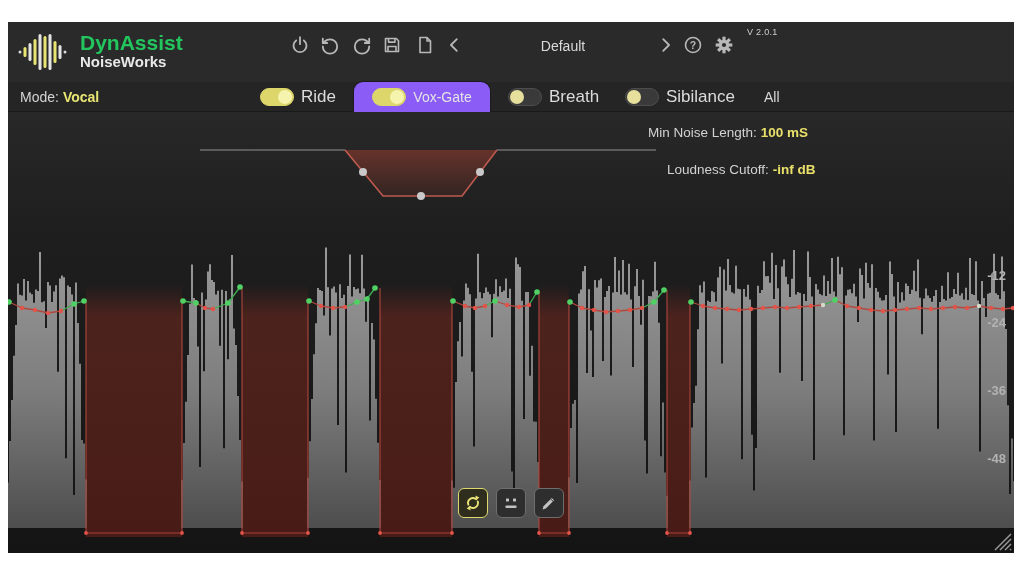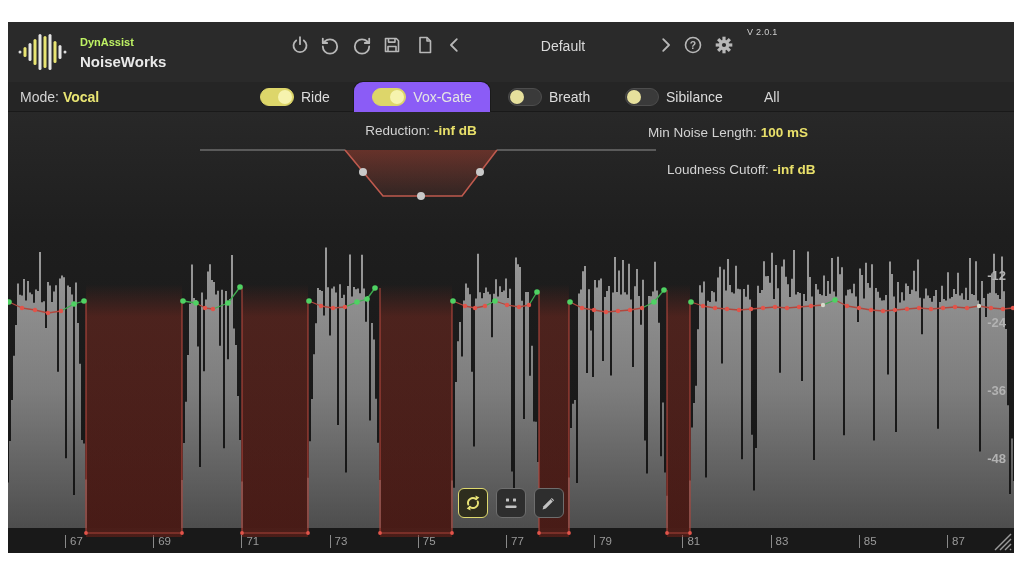--- a/index.html
+++ b/index.html
@@ -4,32 +4,32 @@
 <style>
   html,body{margin:0;padding:0;width:1024px;height:565px;background:#ffffff;
     font-family:"Liberation Sans",sans-serif;-webkit-font-smoothing:antialiased;}
   *{box-sizing:border-box}
   .window{position:absolute;left:8px;top:22px;width:1006px;height:531px;background:#1f1f1f;overflow:hidden}
 
   
   .header{position:absolute;top:0;left:0;width:100%;height:60px;background:#2a2a2a}
   .logo{position:absolute;left:10px;top:10px}
   .titles{position:absolute;left:72px;top:11px;line-height:19px}
-  .app{color:#bef264;font-size:11px;font-weight:700}
+  .app{color:#22c55e;font-size:21px;font-weight:700}
   .co{color:#e9e9e9;font-size:15px;font-weight:700}
   .hicon{position:absolute;top:13px;width:20px;height:20px;color:#b8b8b8;cursor:pointer}
   .hicon svg{display:block}
   .preset{position:absolute;left:505px;top:16px;width:100px;text-align:center;color:#dadada;font-size:14px;cursor:pointer}
   .version{position:absolute;left:739px;top:5px;color:#cfcfcf;font-size:9px;letter-spacing:.3px}
 
   
   .modebar{position:absolute;top:60px;left:0;width:100%;height:30px;background:#252525;border-bottom:1px solid #191919}
   .mode{position:absolute;left:12px;top:0;line-height:30px;font-size:14px;color:#d4d4d4;cursor:pointer}
   .mode b,.source b{color:#e9e573;font-weight:700;margin-left:4px}
-  .tgrp{position:absolute;top:6px;display:flex;align-items:center;gap:7px;height:18px;font-size:14px;color:#dcdcdc}
+  .tgrp{position:absolute;top:6px;display:flex;align-items:center;gap:7px;height:18px;font-size:17px;color:#dcdcdc}
   .toggle{width:34px;height:18px;border-radius:9px;position:relative;cursor:pointer;background:#3a3a3a;border:1px solid #4d4d4d}
   .toggle .knob{position:absolute;top:1px;width:14px;height:14px;border-radius:50%;background:#e6e09c}
   .toggle.on{background:#ddd66a;border-color:#ddd66a}
   .toggle.on .knob{right:1px;background:#f6f3ae}
   .toggle.off .knob{left:1px}
   .tab{position:absolute;left:346px;top:0;width:136px;height:30px;background:#8b5cf6;border-radius:9px 9px 0 0;
        box-shadow:0 0 0 1px #1b1b1b;display:flex;align-items:center;justify-content:center;gap:7px;
        font-size:14px;color:#e4e4e4;cursor:pointer}
   .all{position:absolute;left:756px;top:0;line-height:30px;font-size:14px;color:#d8d8d8;cursor:pointer}
   .source{position:absolute;right:18px;top:0;line-height:30px;font-size:14px;color:#d4d4d4;cursor:pointer}
@@ -172,33 +172,20 @@
     <div class="tgrp" style="left:617px">
       <span class="toggle off" id="tg-sib">
           <span class="knob"></span>
         </span>
       <span>Sibilance</span>
     </div>
     <div class="all">All</div>
   </div>
 
   <div class="display">
-    <div class="timeline" id="timeline">
-        <span class="tick" style="left: 57px;">67</span>
-        <span class="tick" style="left: 145.2px;">69</span>
-        <span class="tick" style="left: 233.4px;">71</span>
-        <span class="tick" style="left: 321.6px;">73</span>
-        <span class="tick" style="left: 409.8px;">75</span>
-        <span class="tick" style="left: 498px;">77</span>
-        <span class="tick" style="left: 586.2px;">79</span>
-        <span class="tick" style="left: 674.4px;">81</span>
-        <span class="tick" style="left: 762.6px;">83</span>
-        <span class="tick" style="left: 850.8px;">85</span>
-        <span class="tick" style="left: 939px;">87</span>
-      </div>
 
     <svg id="wave" width="1006" height="441" viewBox="0 0 1006 441">
         <defs>
           <linearGradient id="wg" x1="0" y1="140" x2="0" y2="416" gradientUnits="userSpaceOnUse">
             <stop offset="0" stop-color="#b8b8b8"></stop>
             <stop offset="0.5" stop-color="#969696"></stop>
             <stop offset="1" stop-color="#5c5c5c"></stop>
           </linearGradient>
           <linearGradient id="gg" x1="0" y1="172" x2="0" y2="425" gradientUnits="userSpaceOnUse">
             <stop offset="0" stop-color="rgba(150,45,32,0)"></stop>
@@ -359,23 +346,20 @@
         <circle cx="1005" cy="196" r="2.2" fill="#e2544a"></circle>
         <path d="M337 38 L375 84 H454 L489 38 Z" fill="url(#dg)"></path>
         <path d="M192 38 H337" stroke="#8f8f8f" stroke-width="1.2" fill="none"></path>
         <path d="M489 38 H648" stroke="#8f8f8f" stroke-width="1.2" fill="none"></path>
         <path d="M337 38 L375 84 H454 L489 38" stroke="#bf5a4e" stroke-width="1.6" fill="none"></path>
         <circle cx="355" cy="60" r="4" fill="#c9c9c9"></circle>
         <circle cx="413" cy="84" r="4" fill="#c9c9c9"></circle>
         <circle cx="472" cy="60" r="4" fill="#c9c9c9"></circle>
       </svg>
 
-    <div class="plabel red-lab">
-      <span>Reduction:</span><b>-inf dB</b>
-    </div>
     <div class="plabel noise-lab">
       <span>Min Noise Length:</span><b>100 mS</b>
     </div>
     <div class="plabel cut-lab">
       <span>Loudness Cutoff:</span><b>-inf dB</b>
     </div>
 
     <div id="dbticks">
         <span class="dbtick" style="top: 136px; margin-top: 20px;">-12</span>
         <span class="dbtick" style="top: 203px;">-24</span>

